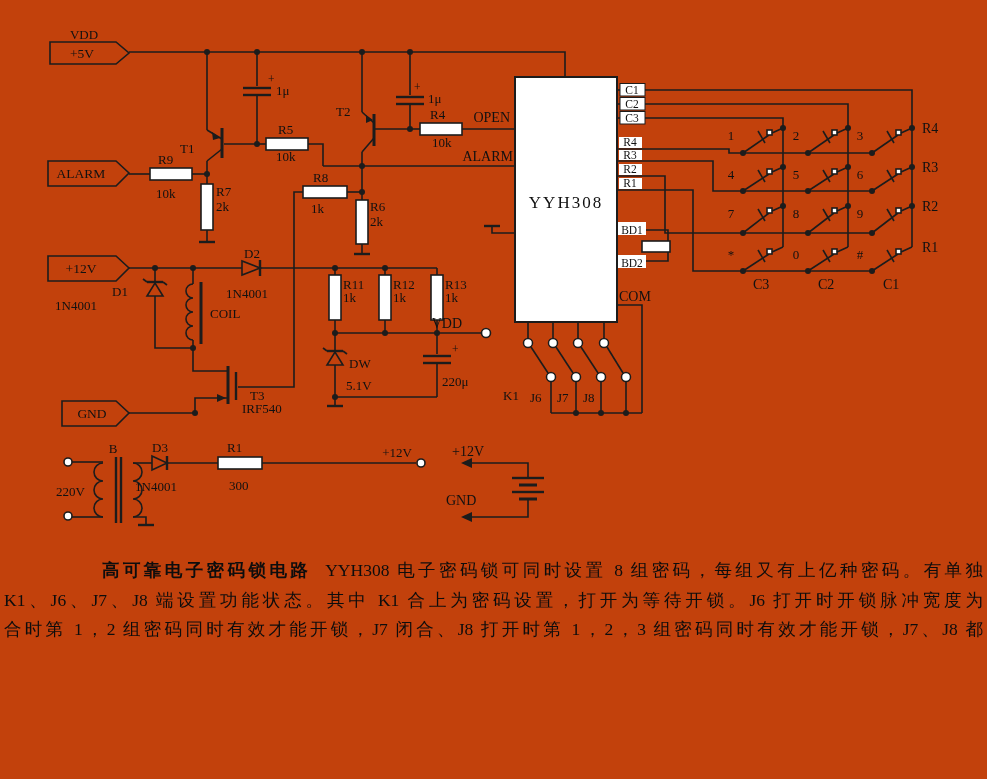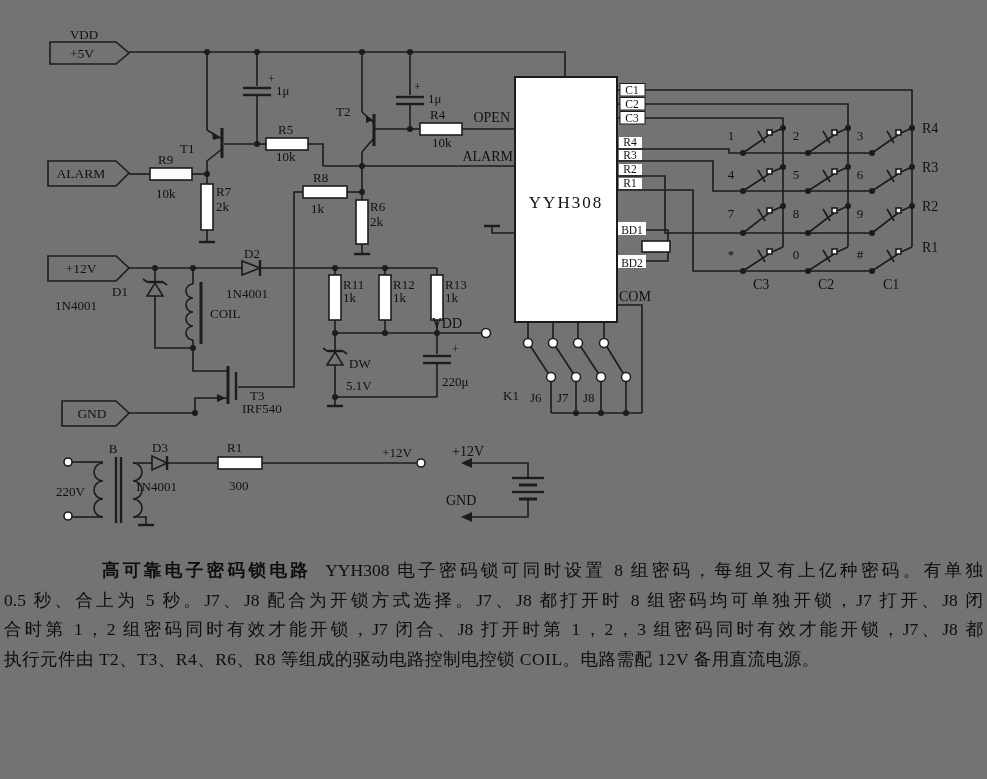--- a/index.html
+++ b/index.html
@@ -1,16 +1,16 @@
 <!DOCTYPE html>
 <html><head>
 <meta charset="utf-8">
 <style>
   html,body{margin:0;padding:0;background:#fff;}
-  #page{position:relative;width:987px;height:779px;background:#737373;font-family:"Liberation Serif",serif;color:#111;}
+  #page{position:relative;width:987px;height:779px;background:#c2410c;font-family:"Liberation Serif",serif;color:#111;}
   svg{position:absolute;left:0;top:0;}
   svg line, svg path, svg rect.comp, svg polygon.oln, svg circle.term, svg circle.sw{stroke:#1c1c1c;fill:none;}
   svg line, svg path{stroke-width:1.6;}
   svg rect.comp{fill:#fff;stroke-width:1.6;}
   svg rect.lblbg{fill:#fff;stroke:none;}
   svg rect.lblbox{fill:#fff;stroke:#1c1c1c;stroke-width:1;}
   svg polygon.oln{stroke-width:1.6;}
   svg polygon.solid{fill:#1c1c1c;stroke:none;}
   svg circle.dot{fill:#1c1c1c;stroke:none;}
   svg circle.term{fill:#fff;stroke-width:1.6;}
@@ -482,17 +482,16 @@
     <line class="med" x1="512" y1="492" x2="544" y2="492"></line>
     <line class="thick" x1="519" y1="499" x2="537" y2="499"></line>
     <path d="M528,499 V517 H472"></path>
     <polygon class="solid" points="472,512 472,522 461,517"></polygon>
     <text x="446" y="505" class="t14">GND</text>
   </g>
 </svg>
 
 <div id="desc">
   <div class="line l1"><span class="title">高可靠电子密码锁电路</span><span>YYH308 电子密码锁可同时设置 8 组密码，每组又有上亿种密码。有单独</span></div>
-  <div class="line">0.5 秒、合上为 5 秒。J7、J8 配合为开锁方式选择。J7、J8 都打开时 8 组密码均可单独开锁，J7 打开、J8 闭</div>
+  <div class="line">K1、J6、J7、J8 端设置功能状态。其中 K1 合上为密码设置，打开为等待开锁。J6 打开时开锁脉冲宽度为</div>
   <div class="line">合时第 1，2 组密码同时有效才能开锁，J7 闭合、J8 打开时第 1，2，3 组密码同时有效才能开锁，J7、J8 都</div>
-  <div class="line last">执行元件由 T2、T3、R4、R6、R8 等组成的驱动电路控制电控锁 COIL。电路需配 12V 备用直流电源。</div>
 </div>
 </div>
 
 </body></html>

